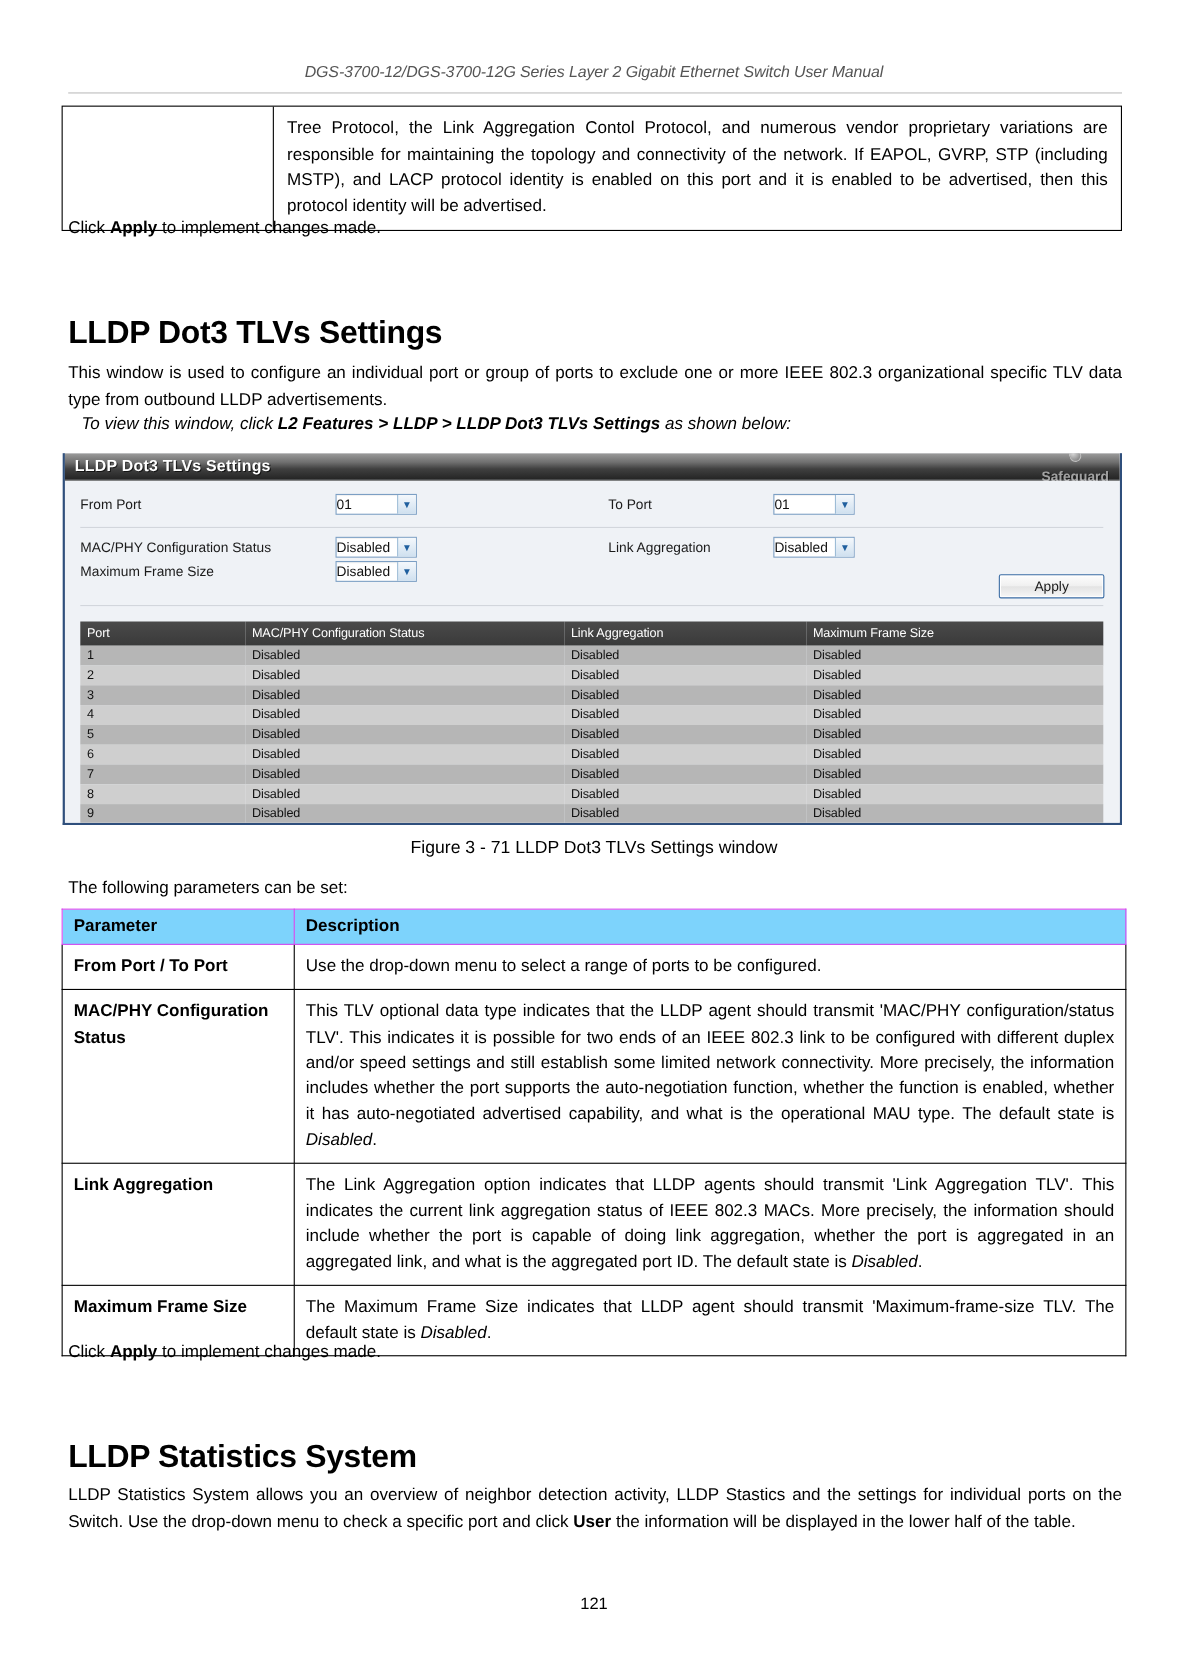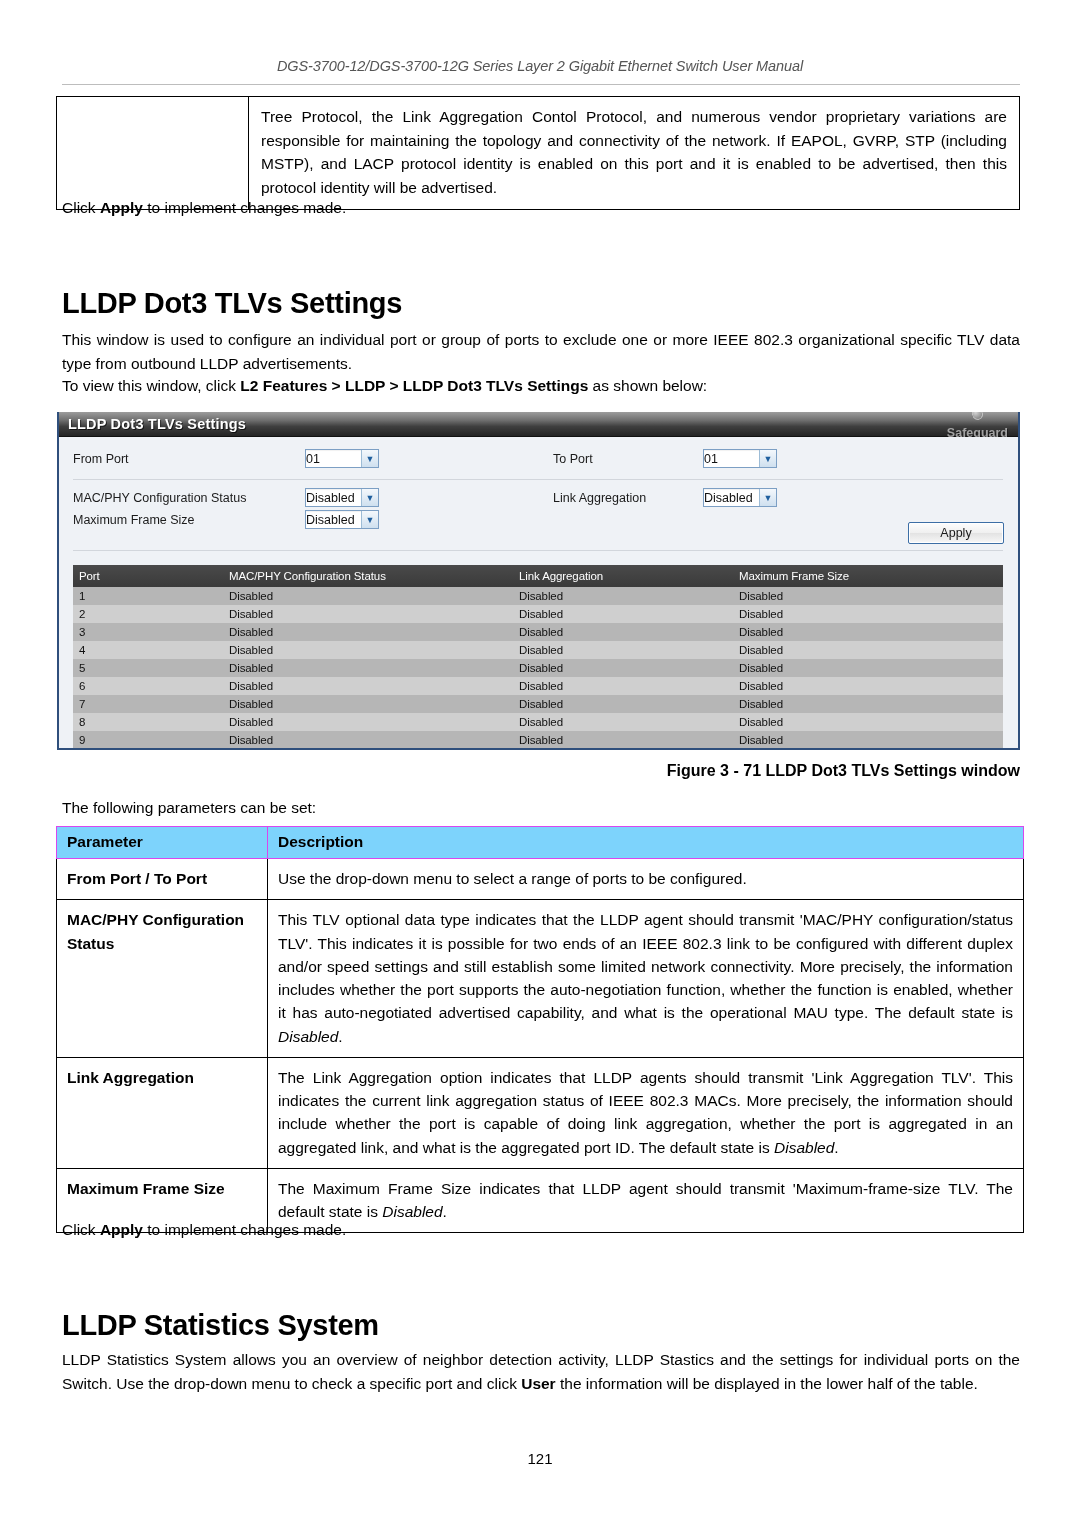--- a/index.html
+++ b/index.html
@@ -86,21 +86,21 @@
   .h1-title {
     position: absolute;
     font-size: 29px;
     font-weight: bold;
     letter-spacing: -0.3px;
   }
   .h1-lldp-dot3 { left: 62px; top: 268px; }
   .h1-lldp-stats { left: 62px; top: 1290px; }
 
   .para-dot3-1 { left: 62px; top: 328px; width: 958px; }
-  .para-dot3-2 { left: 62px; top: 374px; width: 958px; }
+  .para-dot3-2 { left: 74px; top: 374px; width: 958px; font-style: italic; }
 
   
   .uiwin {
     position: absolute;
     left: 57px;
     top: 412px;
     width: 963px;
     height: 338px;
     background: #eef1f5;
     border: 2px solid #2f4f7c;
@@ -252,23 +252,23 @@
   .col-mac  { width: 290px; }
   .col-link { width: 220px; }
   .col-mfs  { width: 270px; }
 
   
   .fig-caption {
     position: absolute;
     left: 60px;
     top: 762px;
     width: 960px;
-    text-align: right;
+    text-align: center;
     font-size: 16px;
-    font-weight: bold;
+    font-weight: normal;
   }
 
   .para-following { left: 62px; top: 796px; width: 700px; }
 
   
   .param-table {
     position: absolute;
     left: 56px;
     top: 826px;
     width: 968px;

